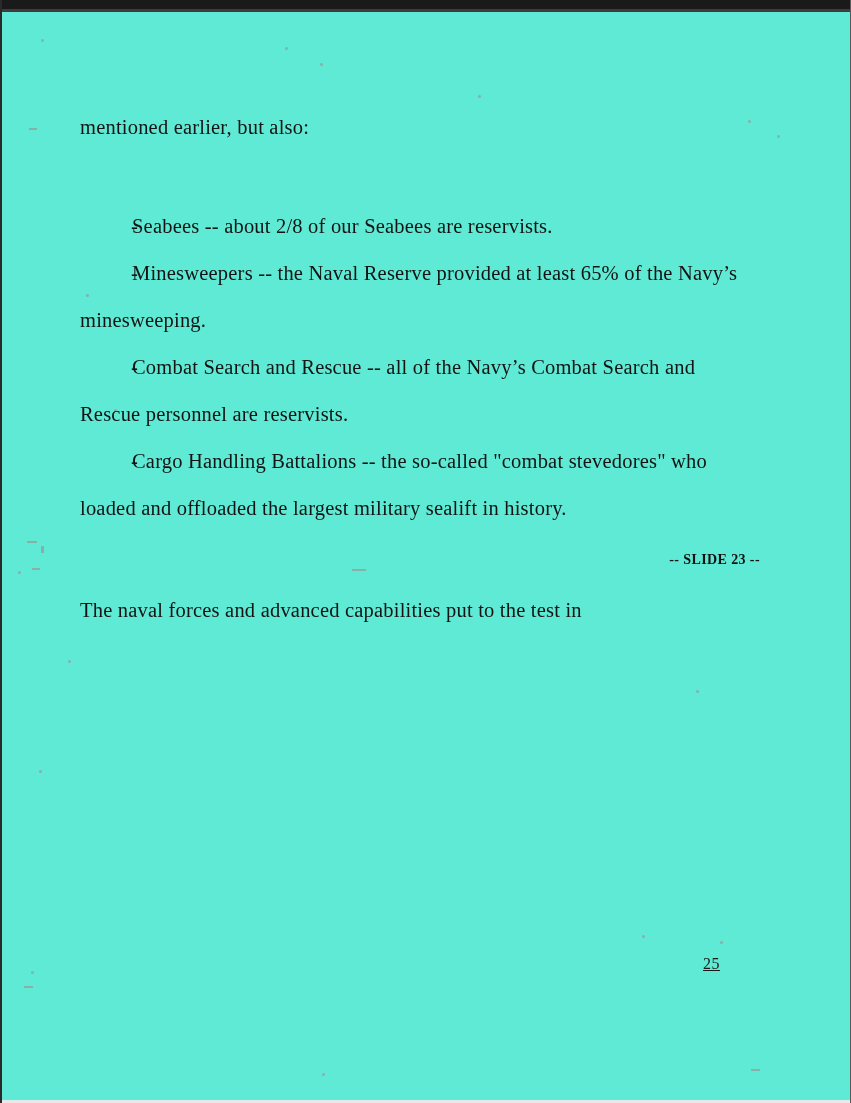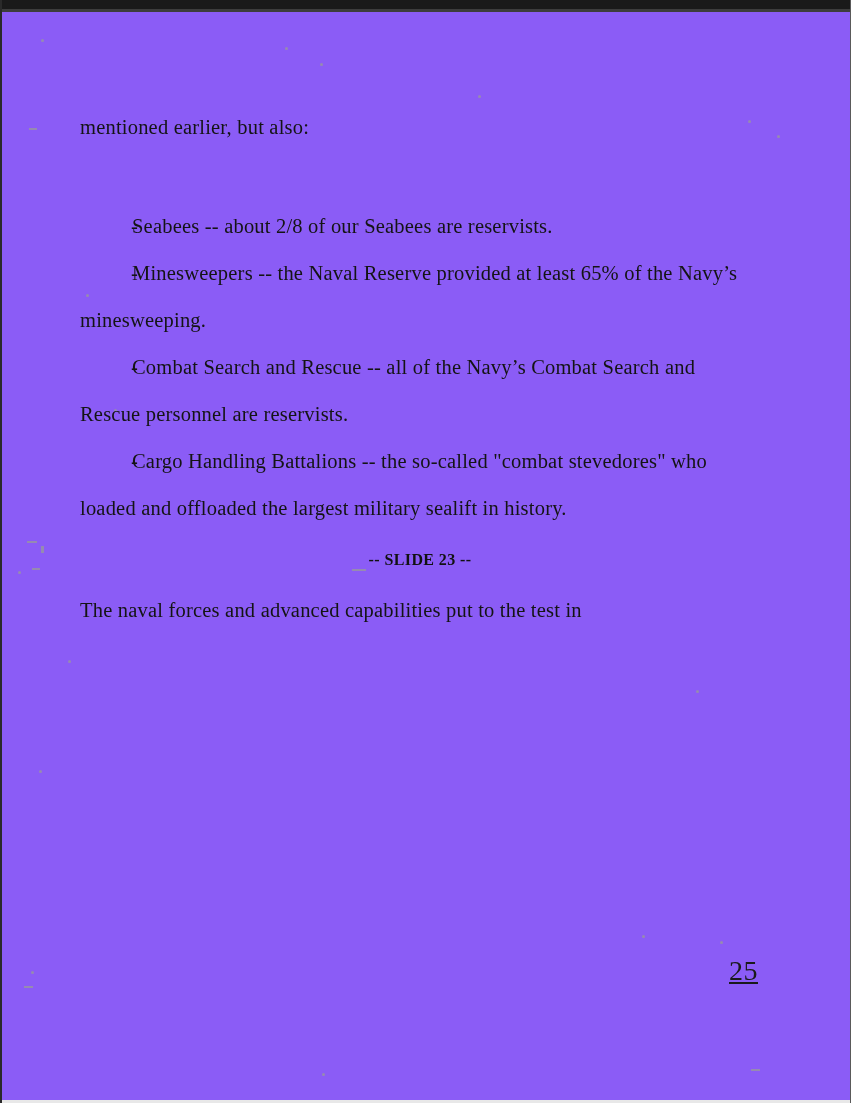--- a/index.html
+++ b/index.html
@@ -7,21 +7,21 @@
     padding: 0;
     background: #ffffff;
   }
   body {
     font-family: "Liberation Serif", serif;
   }
   .page {
     position: relative;
     width: 851px;
     height: 1103px;
-    background: #8b5cf6;
+    background: #5eead4;
     overflow: hidden;
     box-sizing: border-box;
     border-left: 2px solid #2a2a2a;
     border-right: 1px solid #5a5a5a;
   }
   
   .top-bar {
     position: absolute;
     top: 0;
     left: 0;
@@ -79,38 +79,38 @@
     width: 52px;
     padding-left: 51px;
     box-sizing: border-box;
     color: #141414;
   }
   .bullet-text {
     display: inline;
   }
 
   .slide-marker {
-    text-align: center;
+    text-align: right;
     font-weight: bold;
-    font-size: 16px;
+    font-size: 14px;
     line-height: 47px;
     color: #111;
     letter-spacing: 0.4px;
     margin-top: 4px;
   }
 
   .closing {
     margin-top: 4px;
   }
 
   .page-number {
     position: absolute;
-    left: 727px;
+    left: 701px;
     top: 955px;
-    font-size: 28px;
+    font-size: 16px;
     color: #1a1a1a;
     letter-spacing: 0.5px;
     text-decoration: underline;
   }
 
   
   .speck {
     position: absolute;
     background: #9a9a9a;
     border-radius: 50%;

